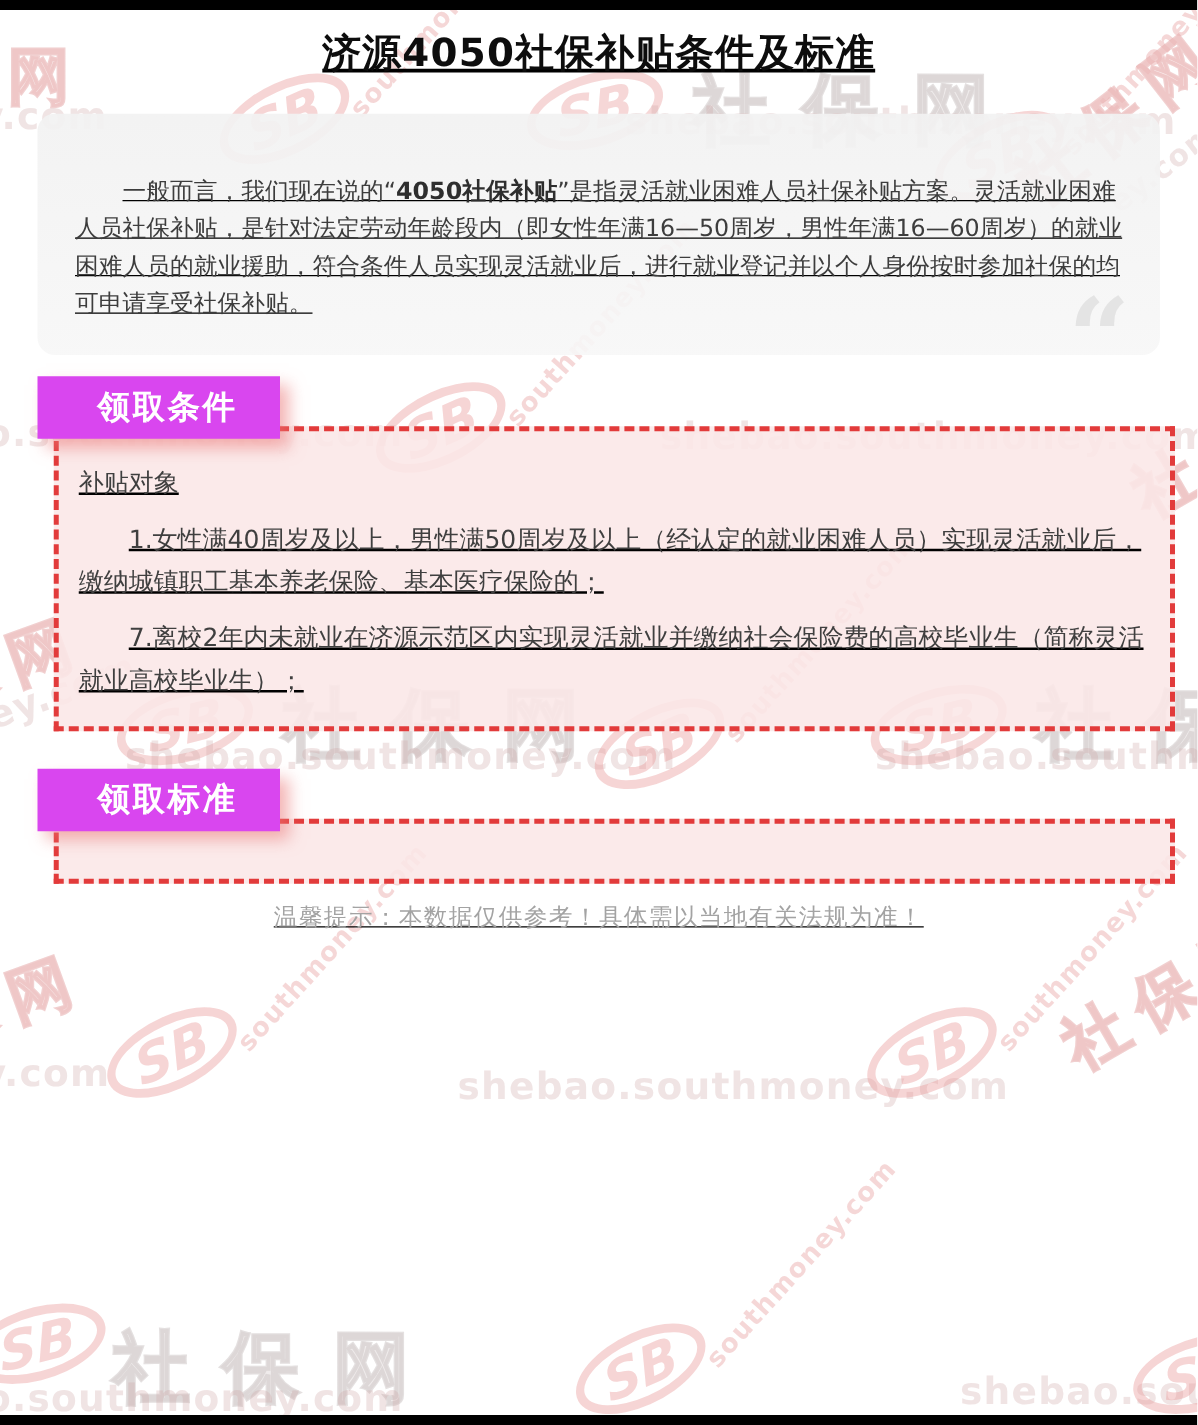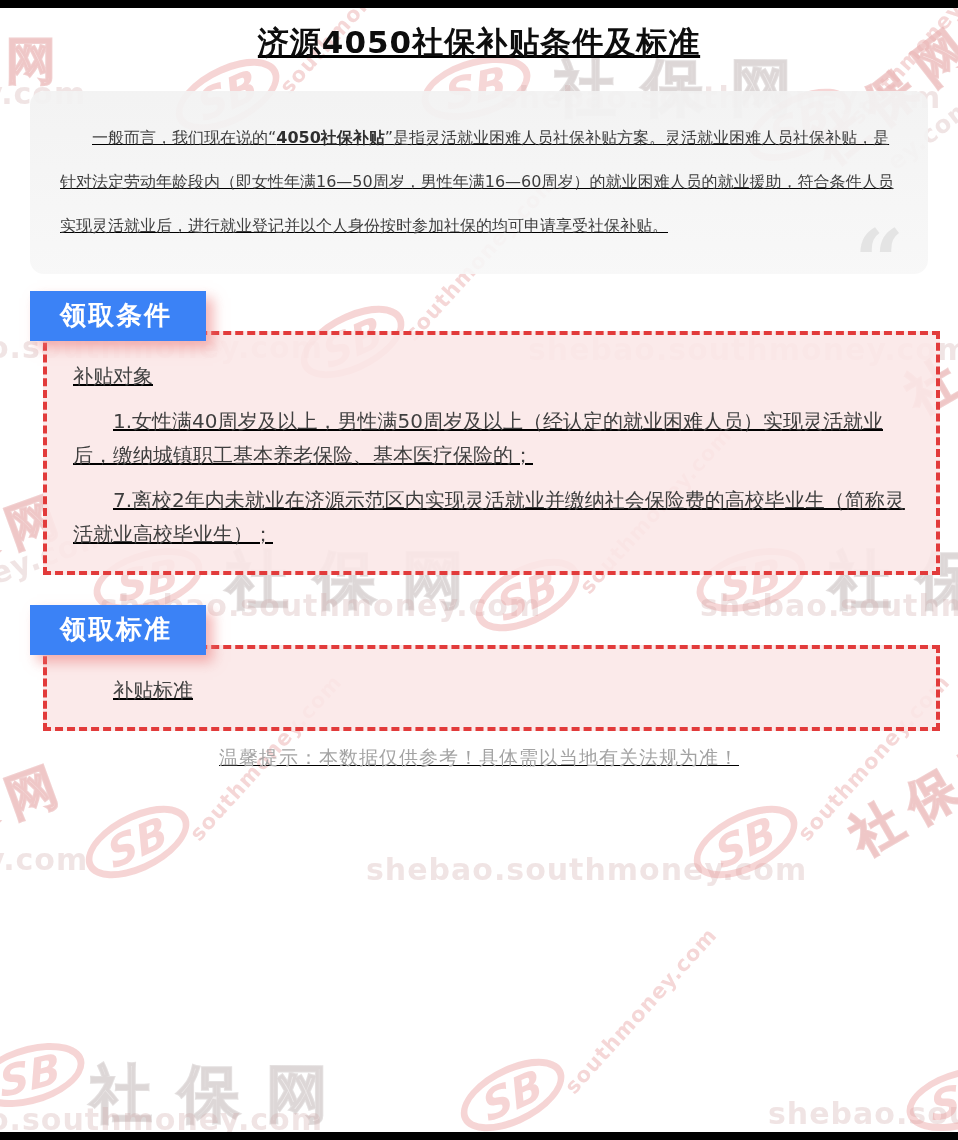--- a/index.html
+++ b/index.html
@@ -47,43 +47,43 @@
   .content { position:relative; z-index:2;text-decoration:underline; }
   .page-title {
     padding-top:22px; text-align:center;
     font-size:31px; font-weight:bold; color:#0d0d0d; letter-spacing:1px;
   }
   .intro-box {
     position:relative; margin:27px 30px 0;
     background:linear-gradient(180deg, rgba(242,242,242,0.93), rgba(247,247,247,0.90));
     border-radius:14px; padding:25px 30px 26px;
   }
-  .intro-text { font-size:16px; line-height:44px; color:#3d3d3d; text-indent:2em; }
+  .intro-text { font-size:19px; line-height:30px; color:#3d3d3d; text-indent:2em;margin-top:22px; }
   .intro-text b { color:#2e2e2e; }
   .quote-icon {
     position:absolute; right:24px; bottom:-30px;
     font-family:"DejaVu Serif","Liberation Serif",serif;
     font-size:86px; line-height:1; color:#e4e4e4; font-weight:bold;
   }
 
   .section { position:relative; }
   .section.first { margin-top:17px; }
   .section.second { margin-top:30px; }
   .section-label {
     position:relative; z-index:4; display:inline-block; margin-left:30px;
-    background:#3b82f6; color:#ffffff;
+    background:#d946ef; color:#ffffff;
     font-size:26px; font-weight:bold; letter-spacing:2px;
-    padding:7px 34px 8px 30px;
+    padding:7px 34px 8px 48px;
     box-shadow:7px 7px 12px rgba(235,120,120,0.55);
   }
   .section-panel {
     position:relative; z-index:3; margin:-10px 18px 0 43px;
     border:4px dashed #e23b3b;
     background:rgba(251,231,231,0.88);
-    padding:24px 26px 20px;
+    padding:24px 16px 20px;
   }
   .section-panel p { font-size:20px; line-height:34px; color:#3f3f3f; margin-bottom:11px; }
   .section-panel p:last-child { margin-bottom:0; }
   .subhead { text-indent:0; }
   .indent { text-indent:2em; }
 
   .footer-tip {
     margin-top:14px; text-align:center;
     font-size:19px; color:#a3a3a3; letter-spacing:1px;
   }
@@ -178,21 +178,20 @@
       <div class="section-panel">
         <p class="subhead">补贴对象</p>
         <p class="indent">1.女性满40周岁及以上，男性满50周岁及以上（经认定的就业困难人员）实现灵活就业后，缴纳城镇职工基本养老保险、基本医疗保险的；</p>
         <p class="indent">7.离校2年内未就业在济源示范区内实现灵活就业并缴纳社会保险费的高校毕业生（简称灵活就业高校毕业生）；</p>
       </div>
     </div>
 
     <div class="section second">
       <div class="section-label">领取标准</div>
       <div class="section-panel">
-        <p class="indent">补贴标准</p>
       </div>
     </div>
 
     <p class="footer-tip">温馨提示：本数据仅供参考！具体需以当地有关法规为准！</p>
   </div>
 
   <div class="bar bottom"></div>
 </div>
 
 </body></html>

